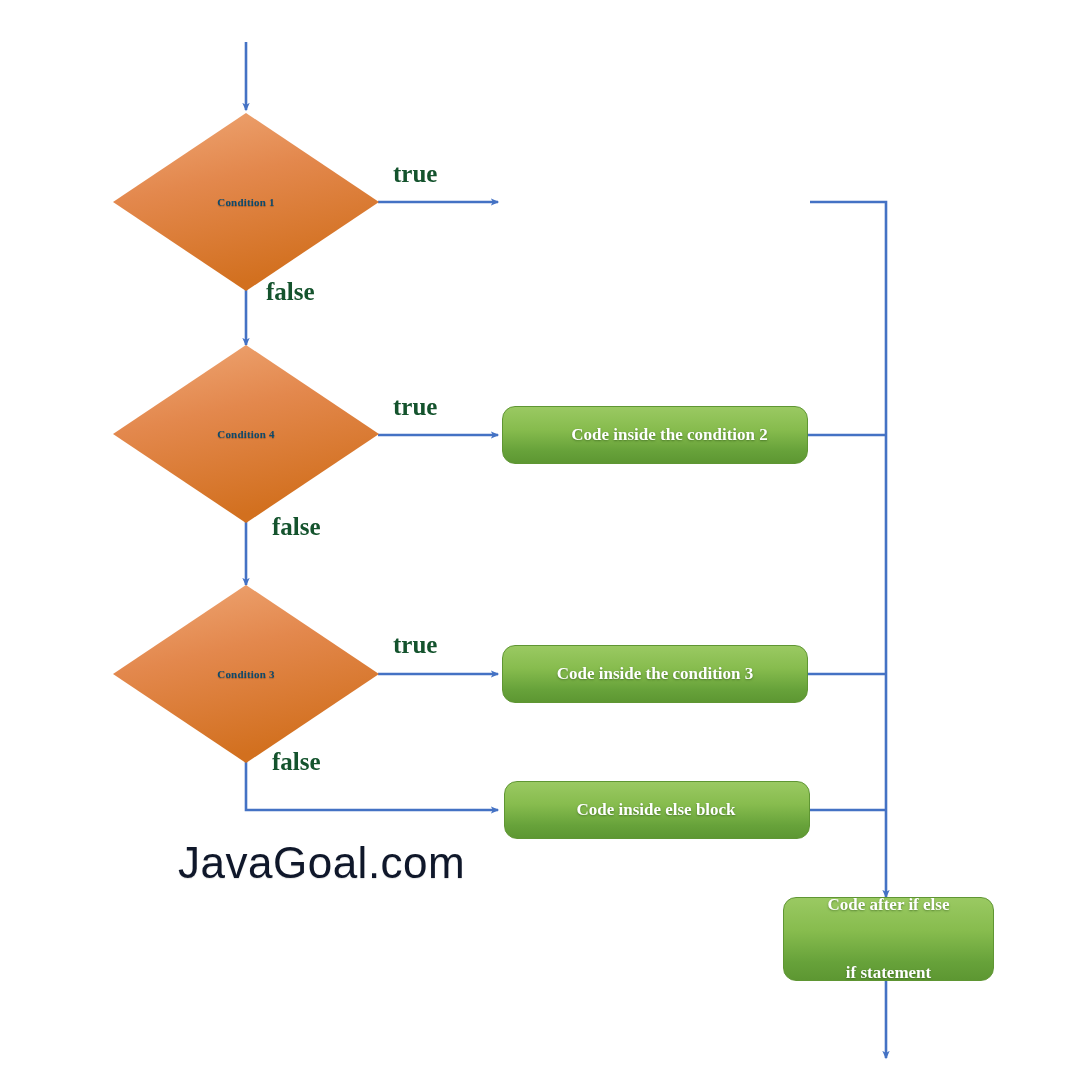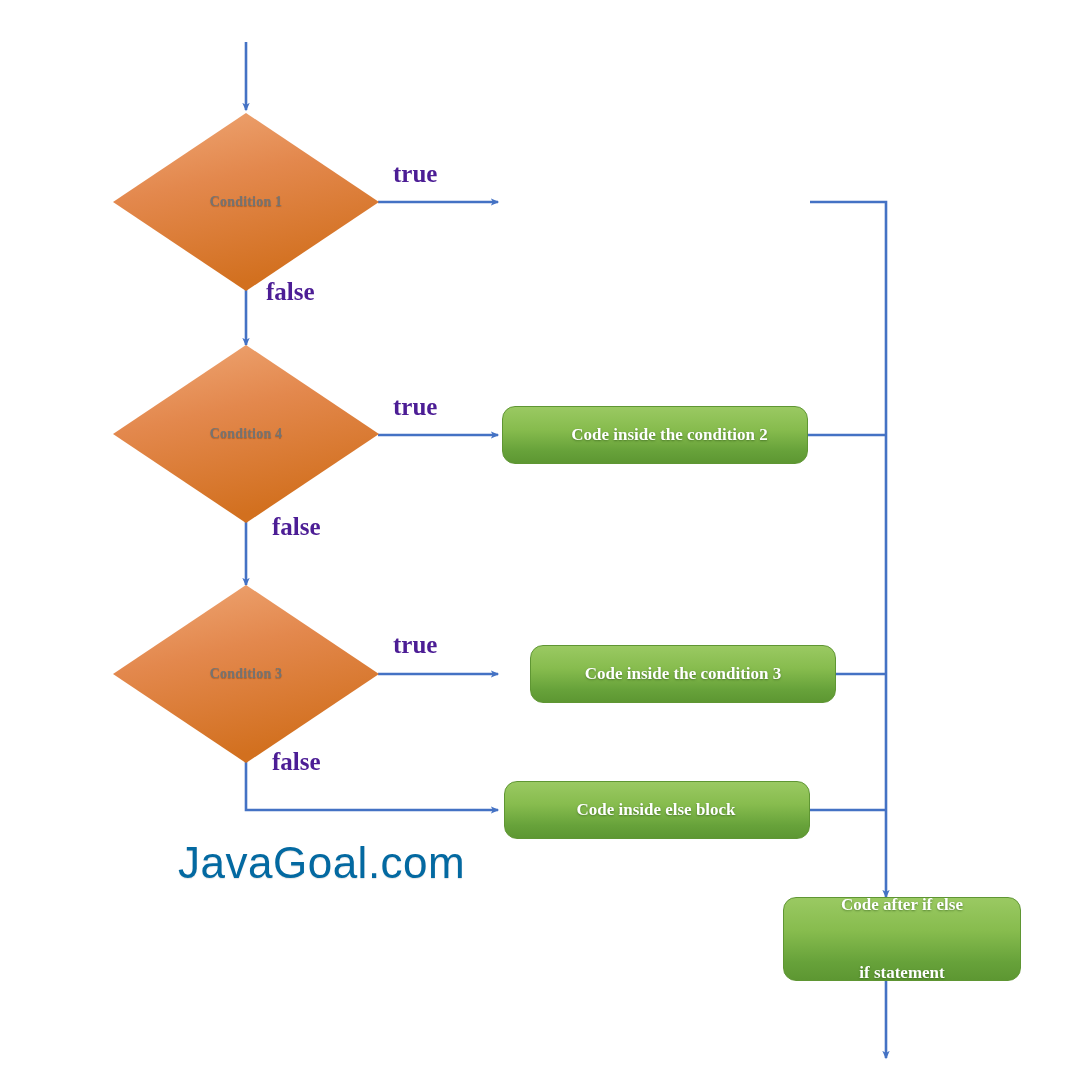--- a/index.html
+++ b/index.html
@@ -32,23 +32,23 @@
   }
   .diamond .shape {
     position: absolute;
     left: 0; top: 0;
     width: 100%;
     height: 100%;
   }
   .diamond .dlabel {
     position: relative;
     z-index: 2;
-    color: #737373;
+    color: #0c4a6e;
     font-weight: bold;
-    font-size: 14px;
+    font-size: 11px;
     letter-spacing: 0.2px;
     text-shadow: 0 1px 1px rgba(120,55,10,0.45);
     white-space: nowrap;
   }
 
   
   .pbox {
     position: absolute;
     border-radius: 13px;
     display: flex;
@@ -69,31 +69,31 @@
   }
   .pbox.green {
     background: linear-gradient(180deg, #9ac962 0%, #87bc4e 40%, #67a23a 78%, #5d9732 100%);
     border: 1px solid #5f9633;
     text-shadow: 0 1px 2px rgba(40,80,20,0.55);
   }
 
   
   .elabel {
     position: absolute;
-    color: #4c1d95;
+    color: #14532d;
     font-weight: bold;
     font-size: 25px;
     white-space: nowrap;
     font-family: "Liberation Serif", "DejaVu Serif", serif;
   }
 
   
   .watermark {
     position: absolute;
-    color: #0369a1;
+    color: #0f172a;
     font-size: 44px;
     font-weight: normal;
     letter-spacing: 0.5px;
     font-family: "Liberation Sans", sans-serif;
     text-shadow: 0 1px 1px rgba(225,225,225,0.9);
     white-space: nowrap;
     user-select: none;
   }
 </style>
 </head>
@@ -173,29 +173,29 @@
       <polygon points="133,0 266,89 133,178 0,89" fill="url(#orangeGrad3)"></polygon>
     </svg>
     <span class="dlabel">Condition 3</span>
   </div>
 
 
   <div class="pbox green" style="left:502px; top:406px; width:306px; height:58px;padding-left:39px;">
     <span>Code inside the condition 2</span>
   </div>
 
-  <div class="pbox green" style="left:502px; top:645px; width:306px; height:58px;margin-left:28px;">
+  <div class="pbox green" style="left:502px; top:645px; width:306px; height:58px;">
     <span>Code inside the condition 3</span>
   </div>
 
   <div class="pbox green" style="left:504px; top:781px; width:306px; height:58px;padding-left:8px;">
     <span>Code inside else block</span>
   </div>
 
-  <div class="pbox green" style="left:783px; top:897px; width:238px; height:84px; flex-direction:column;gap:47px;">
+  <div class="pbox green" style="left:783px; top:897px; width:211px; height:84px; flex-direction:column;gap:47px;">
     <span>Code after if else</span>
     <span>if statement</span>
   </div>
 
   <div class="elabel" style="left:393px; top:160px;">true</div>
   <div class="elabel" style="left:266px; top:278px;">false</div>
 
   <div class="elabel" style="left:393px; top:393px;">true</div>
   <div class="elabel" style="left:272px; top:513px;">false</div>
 

